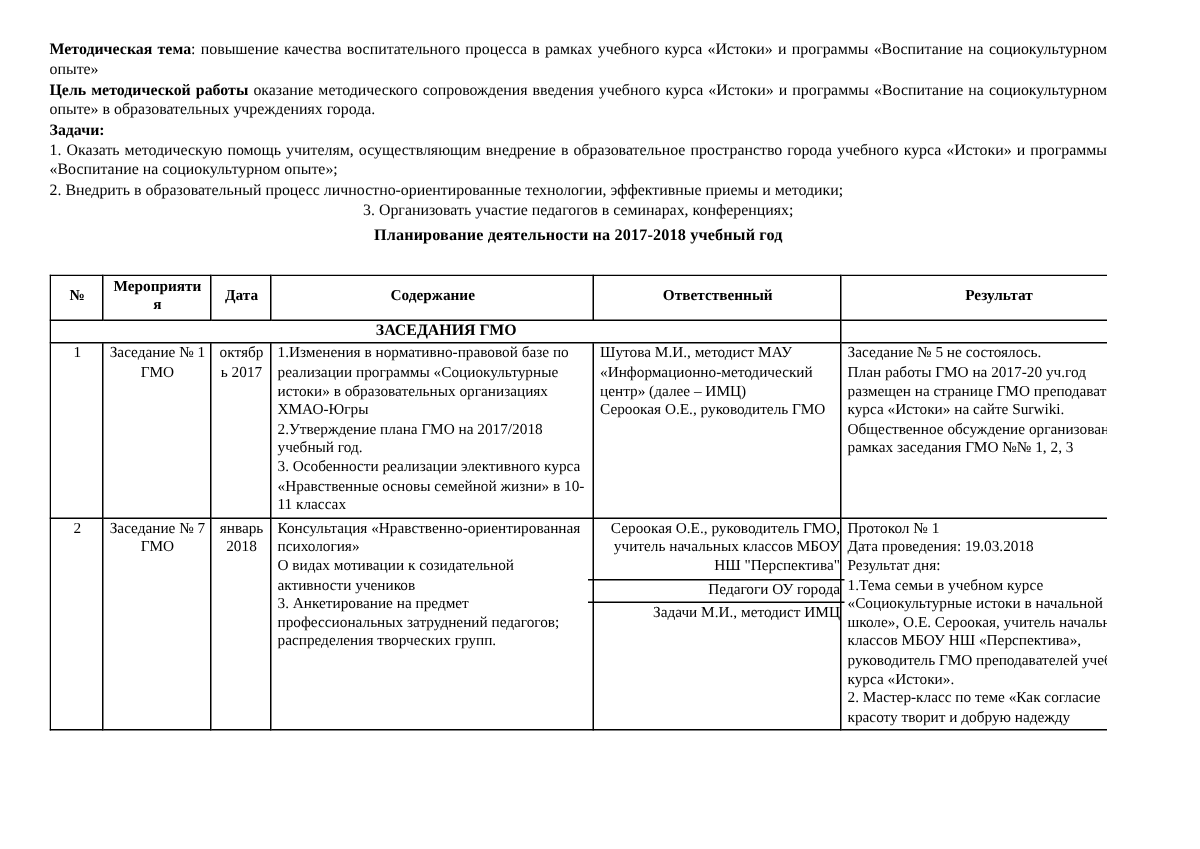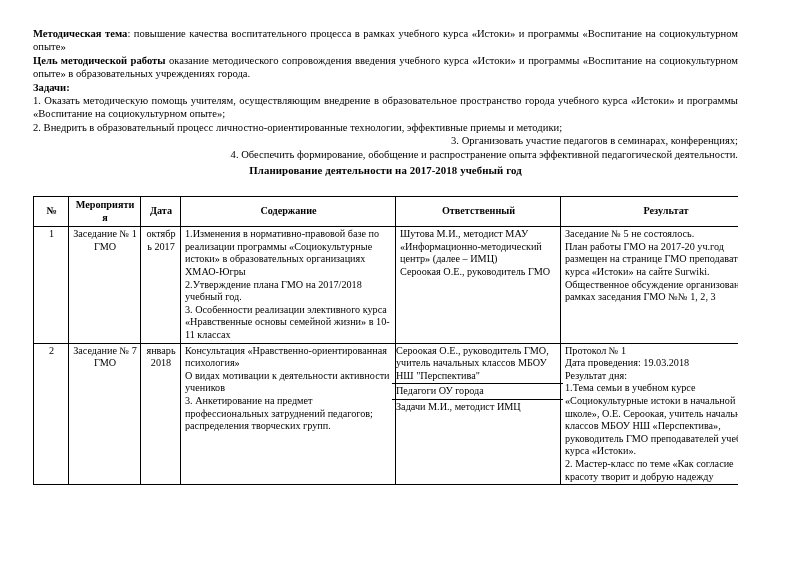--- a/index.html
+++ b/index.html
@@ -26,21 +26,21 @@
     line-height: 13.4px;
     text-align: justify;
     margin: 0;
   }
   .intro p {
     margin: 0;
     text-align: justify;
     text-justify: inter-word;
   }
   .intro p.nojust {
-    text-align: right;
+    text-align: center;
   }
   .b { font-weight: bold; }
   .tasks-head {
     font-weight: bold;
     margin: 0;
   }
   .task-line {
     margin: 0;
     text-align: justify;
   }
@@ -110,21 +110,20 @@
 
 <div class="page">
 
   <div class="intro">
     <p><span class="b">Методическая тема</span><span>: повышение качества воспитательного процесса в рамках учебного курса «Истоки» и программы «Воспитание на социокультурном опыте»</span></p>
     <p><span class="b">Цель методической работы</span><span> оказание методического сопровождения введения учебного курса «Истоки» и программы «Воспитание на социокультурном опыте» в образовательных учреждениях города.</span></p>
     <p class="tasks-head">Задачи:</p>
     <p class="task-line">1. Оказать методическую помощь учителям, осуществляющим внедрение в образовательное пространство города учебного курса «Истоки» и программы «Воспитание на социокультурном опыте»;</p>
     <p class="task-line">2. Внедрить в образовательный процесс личностно-ориентированные технологии, эффективные приемы и методики;</p>
     <p class="task-line nojust">3. Организовать участие педагогов в семинарах, конференциях;</p>
-    <p class="task-line nojust">4. Обеспечить формирование, обобщение и распространение опыта эффективной педагогической деятельности.</p>
   </div>
 
   <div class="doc-title">Планирование деятельности на 2017-2018 учебный год</div>
 
   <div class="table-wrap">
   <table class="plan">
     <colgroup>
       <col class="col-num">
           <col class="col-event">
           <col class="col-date">
@@ -136,20 +135,24 @@
       <tr>
         <th>№</th>
         <th>Мероприятия</th>
         <th>Дата</th>
         <th>Содержание</th>
         <th>Ответственный</th>
         <th>Результат</th>
       </tr>
     </thead>
     <tbody>
+      <tr>
+        <td class="section" colspan="5">ЗАСЕДАНИЯ ГМО</td>
+        <td></td>
+      </tr>
 
       <tr>
         <td class="ctr">1</td>
         <td class="ctr">Заседание № 1 ГМО</td>
         <td class="ctr">октябрь 2017</td>
         <td>
           <span class="cell-line">1.Изменения в нормативно-правовой базе по реализации программы «Социокультурные истоки» в образовательных организациях ХМАО-Югры</span>
           <span class="cell-line">2.Утверждение плана ГМО на 2017/2018 учебный год.</span>
           <span class="cell-line">3.  Особенности реализации элективного курса «Нравственные основы семейной жизни» в 10-11 классах</span>
         </td>
@@ -163,24 +166,24 @@
           <span class="cell-line">Общественное обсуждение организовано  в рамках заседания ГМО №№ 1, 2, 3</span>
         </td>
       </tr>
 
       <tr class="clip-last">
         <td class="ctr">2</td>
         <td class="ctr">Заседание № 7 ГМО</td>
         <td class="ctr">январь 2018</td>
         <td>
           <span class="cell-line">Консультация «Нравственно-ориентированная психология»</span>
-          <span class="cell-line">О видах мотивации к деятельности активности учеников</span>
+          <span class="cell-line">О видах мотивации к созидательной активности учеников</span>
           <span class="cell-line">3.   Анкетирование на предмет профессиональных затруднений педагогов; распределения творческих групп.</span>
         </td>
-        <td style="padding:0;">
+        <td style="padding:0;text-align:right;">
           <span class="subcell">Сероокая О.Е., руководитель ГМО, учитель начальных классов МБОУ НШ "Перспектива"</span>
           <span class="subcell">Педагоги ОУ города</span>
           <span class="subcell">Задачи М.И., методист ИМЦ</span>
         </td>
         <td>
           <span class="cell-line">Протокол № 1</span>
           <span class="cell-line">Дата проведения: 19.03.2018</span>
           <span class="cell-line">Результат дня:</span>
           <span class="cell-line just">1.Тема семьи в учебном курсе «Социокультурные истоки в начальной школе», О.Е. Сероокая, учитель начальных классов МБОУ НШ «Перспектива», руководитель ГМО преподавателей учебного курса «Истоки».</span>
           <span class="cell-line just">2. Мастер-класс по теме «Как согласие красоту творит и добрую надежду</span>

